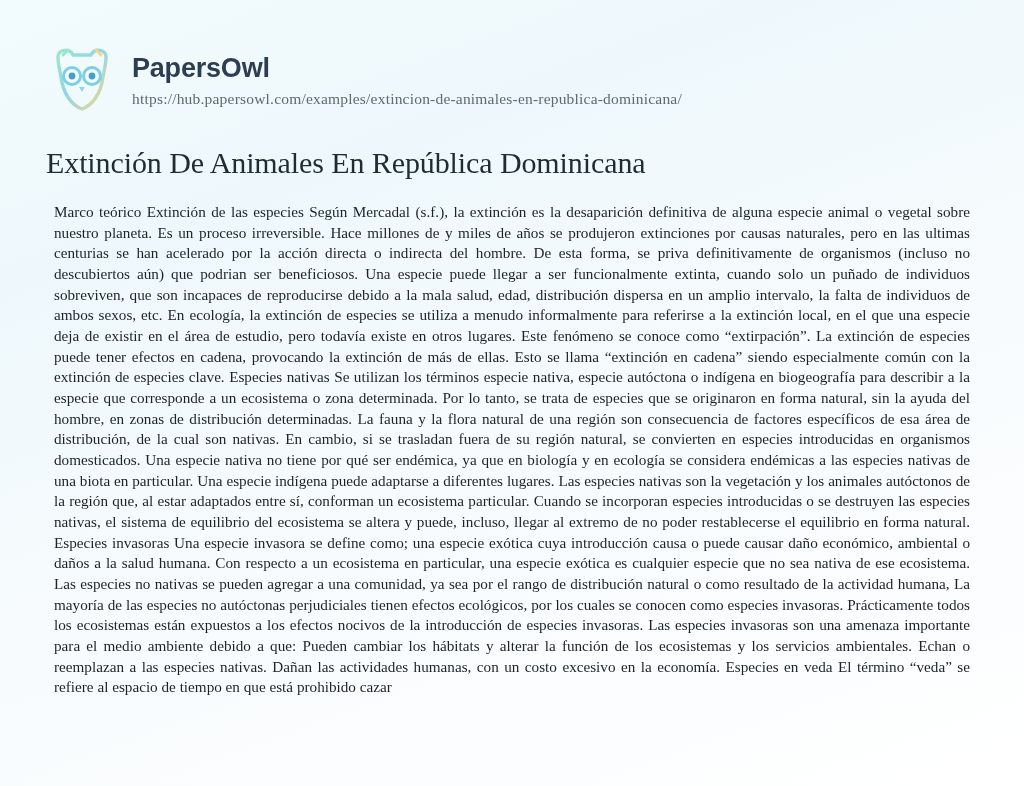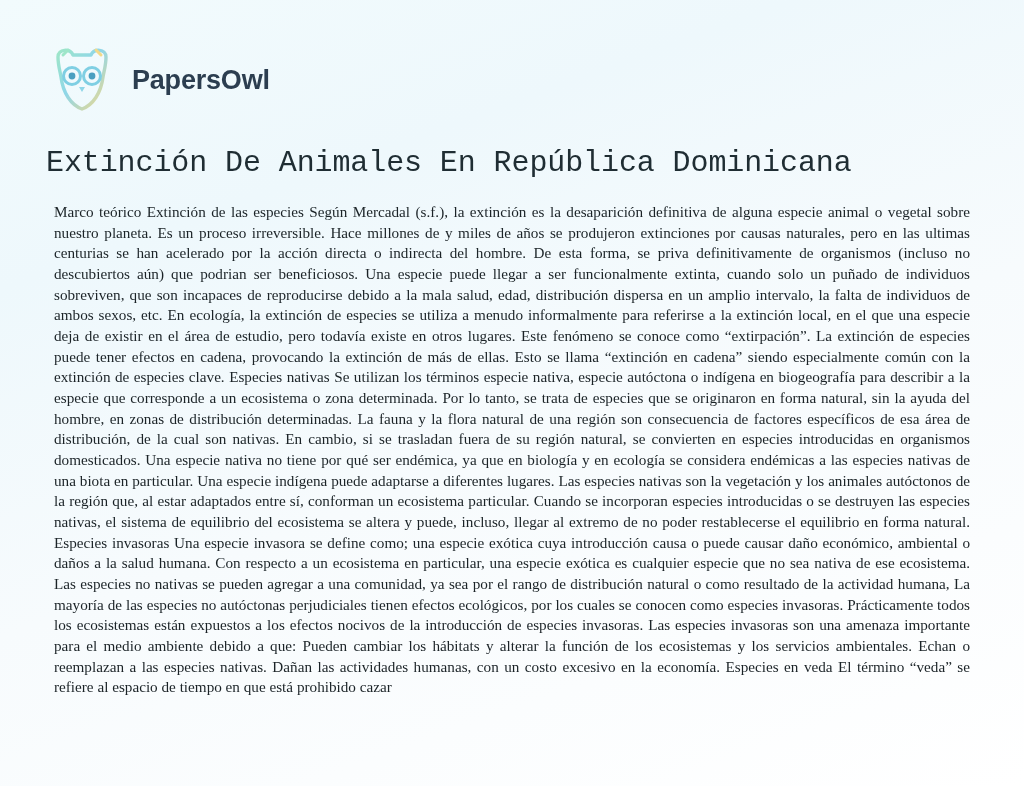--- a/index.html
+++ b/index.html
@@ -54,21 +54,21 @@
     font-size: 15.5px;
     color: #5c6b73;
     margin-top: 7px;
     letter-spacing: 0.2px;
     white-space: nowrap;
   }
   .content {
     padding: 34px 46px 0 46px;
   }
   h1.doc-title {
-    font-family: Liberation Mono, monospace;
+    font-family: Liberation Serif, serif;
     font-weight: normal;
     font-size: 30px;
     color: #1f2d33;
     margin: 0 0 22px 0;
     letter-spacing: -0.1px;
   }
   p.body-text {
     margin: 8px;
     font-family: "Liberation Serif", serif;
     font-size: 15.2px;
@@ -99,20 +99,21 @@
         <circle cx="46" cy="33" r="8.5" fill="none" stroke="#7fcfe3" stroke-width="3"></circle>
         <circle cx="26" cy="33" r="3.4" fill="#4a9fc0"></circle>
         <circle cx="46" cy="33" r="3.4" fill="#4a9fc0"></circle>
         <path d="M33 44 L36 49 L39 44 Z" fill="#8fd6e8"></path>
         <path d="M17 12 L22 7" stroke="#9ee6c8" stroke-width="3" stroke-linecap="round"></path>
         <path d="M55 12 L50 7" stroke="#f2d98a" stroke-width="3" stroke-linecap="round"></path>
       </svg>
     </div>
     <div class="brand-block">
       <div class="brand-name">PapersOwl</div>
+      <div class="brand-url">https://hub.papersowl.com/examples/extincion-de-animales-en-republica-dominicana/</div>
     </div>
   </div>
 
   <div class="content">
     <h1 class="doc-title">Extinción De Animales En República Dominicana</h1>
     <p class="body-text">Marco teórico Extinción de las especies Según Mercadal (s.f.), la extinción es la desaparición definitiva de alguna especie animal o vegetal sobre nuestro planeta. Es un proceso irreversible. Hace millones de y miles de años se produjeron extinciones por causas naturales, pero en las ultimas centurias se han acelerado por la acción directa o indirecta del hombre. De esta forma, se priva definitivamente de organismos (incluso no descubiertos aún) que podrian ser beneficiosos. Una especie puede llegar a ser funcionalmente extinta, cuando solo un puñado de individuos sobreviven, que son incapaces de reproducirse debido a la mala salud, edad, distribución dispersa en un amplio intervalo, la falta de individuos de ambos sexos, etc. En ecología, la extinción de especies se utiliza a menudo informalmente para referirse a la extinción local, en el que una especie deja de existir en el área de estudio, pero todavía existe en otros lugares. Este fenómeno se conoce como “extirpación”. La extinción de especies puede tener efectos en cadena, provocando la extinción de más de ellas. Esto se llama “extinción en cadena” siendo especialmente común con la extinción de especies clave. Especies nativas Se utilizan los términos especie nativa, especie autóctona o indígena en biogeografía para describir a la especie que corresponde a un ecosistema o zona determinada. Por lo tanto, se trata de especies que se originaron en forma natural, sin la ayuda del hombre, en zonas de distribución determinadas. La fauna y la flora natural de una región son consecuencia de factores específicos de esa área de distribución, de la cual son nativas. En cambio, si se trasladan fuera de su región natural, se convierten en especies introducidas en organismos domesticados. Una especie nativa no tiene por qué ser endémica, ya que en biología y en ecología se considera endémicas a las especies nativas de una biota en particular. Una especie indígena puede adaptarse a diferentes lugares. Las especies nativas son la vegetación y los animales autóctonos de la región que, al estar adaptados entre sí, conforman un ecosistema particular. Cuando se incorporan especies introducidas o se destruyen las especies nativas, el sistema de equilibrio del ecosistema se altera y puede, incluso, llegar al extremo de no poder restablecerse el equilibrio en forma natural. Especies invasoras Una especie invasora se define como; una especie exótica cuya introducción causa o puede causar daño económico, ambiental o daños a la salud humana. Con respecto a un ecosistema en particular, una especie exótica es cualquier especie que no sea nativa de ese ecosistema. Las especies no nativas se pueden agregar a una comunidad, ya sea por el rango de distribución natural o como resultado de la actividad humana, La mayoría de las especies no autóctonas perjudiciales tienen efectos ecológicos, por los cuales se conocen como especies invasoras. Prácticamente todos los ecosistemas están expuestos a los efectos nocivos de la introducción de especies invasoras. Las especies invasoras son una amenaza importante para el medio ambiente debido a que: Pueden cambiar los hábitats y alterar la función de los ecosistemas y los servicios ambientales. Echan o reemplazan a las especies nativas. Dañan las actividades humanas, con un costo excesivo en la economía. Especies en veda El término “veda” se refiere al espacio de tiempo en que está prohibido cazar</p>
   </div>
 
 </div>
 

